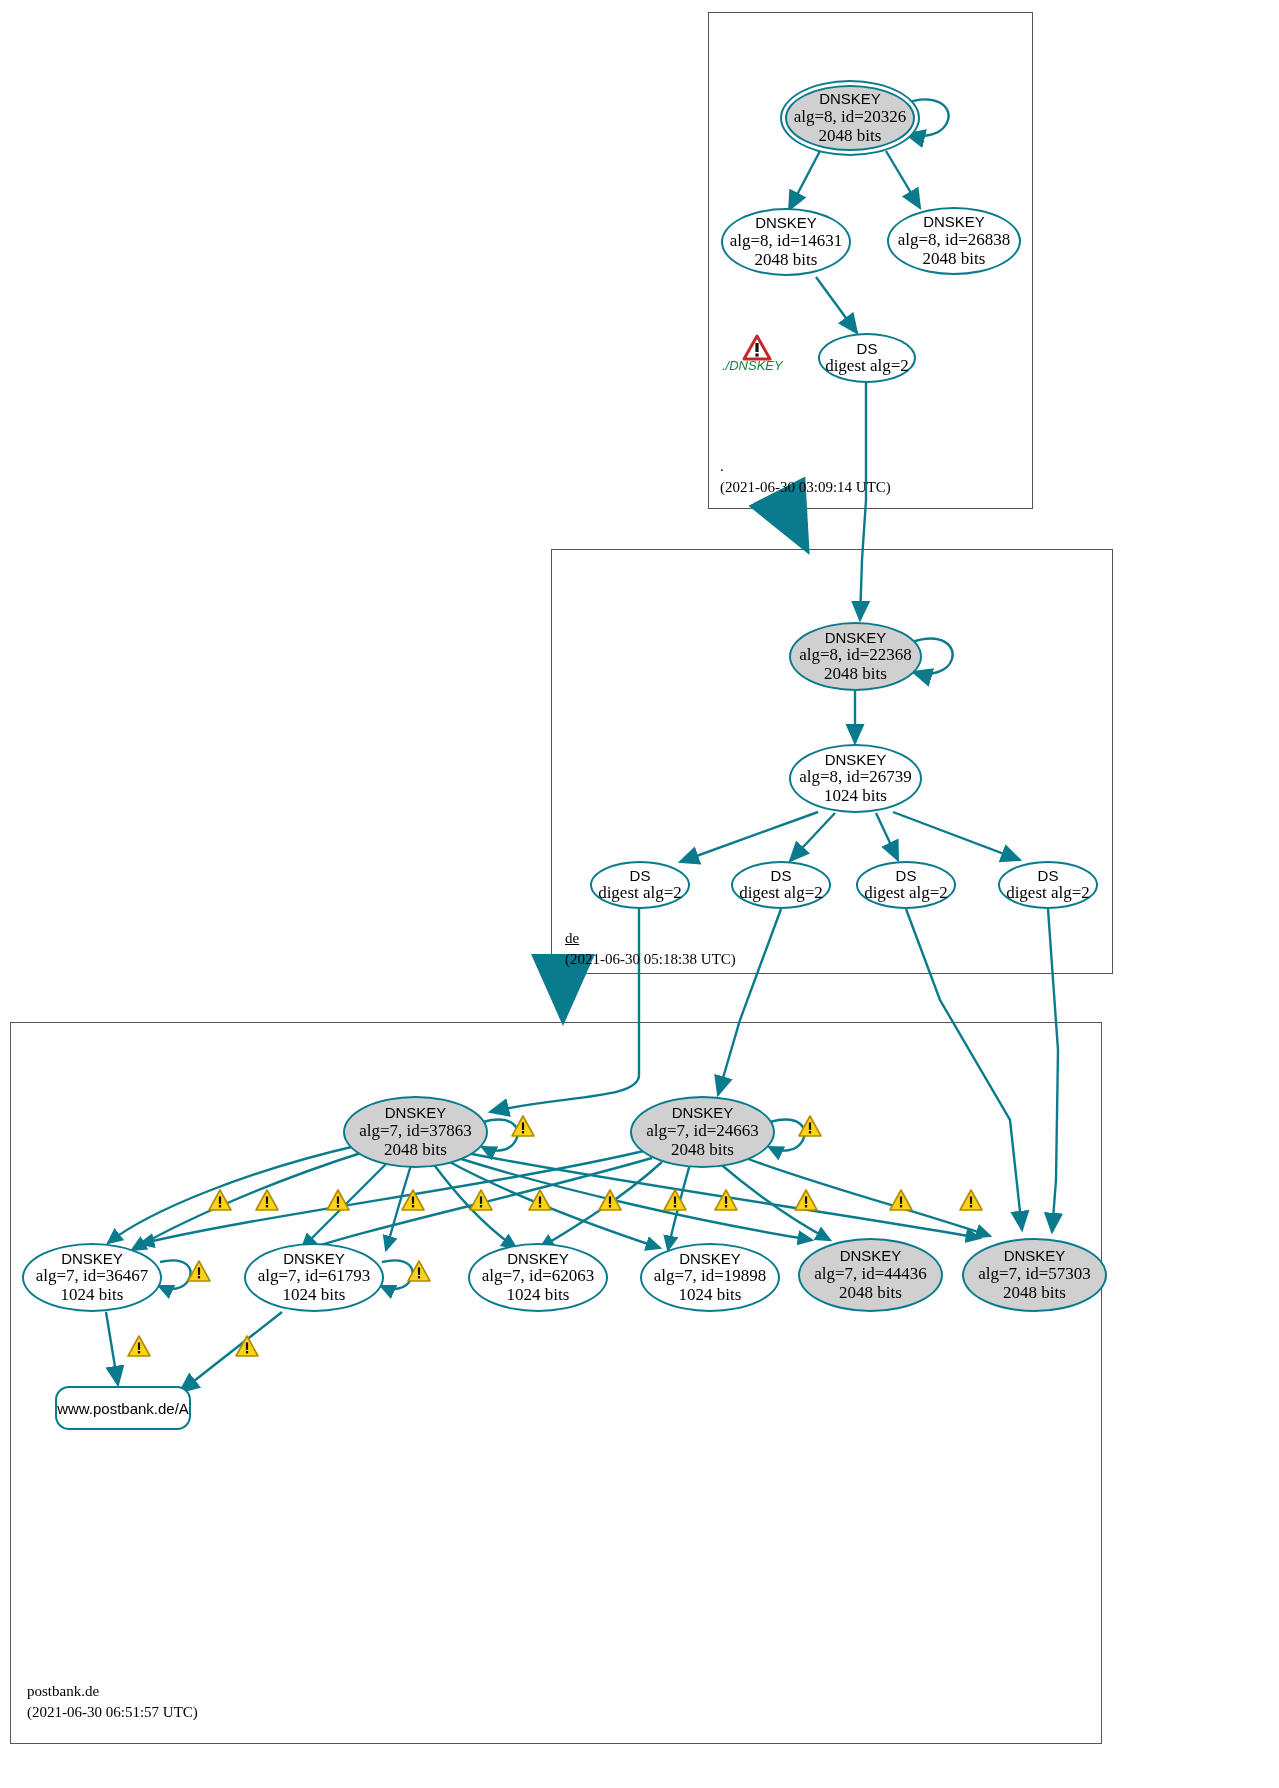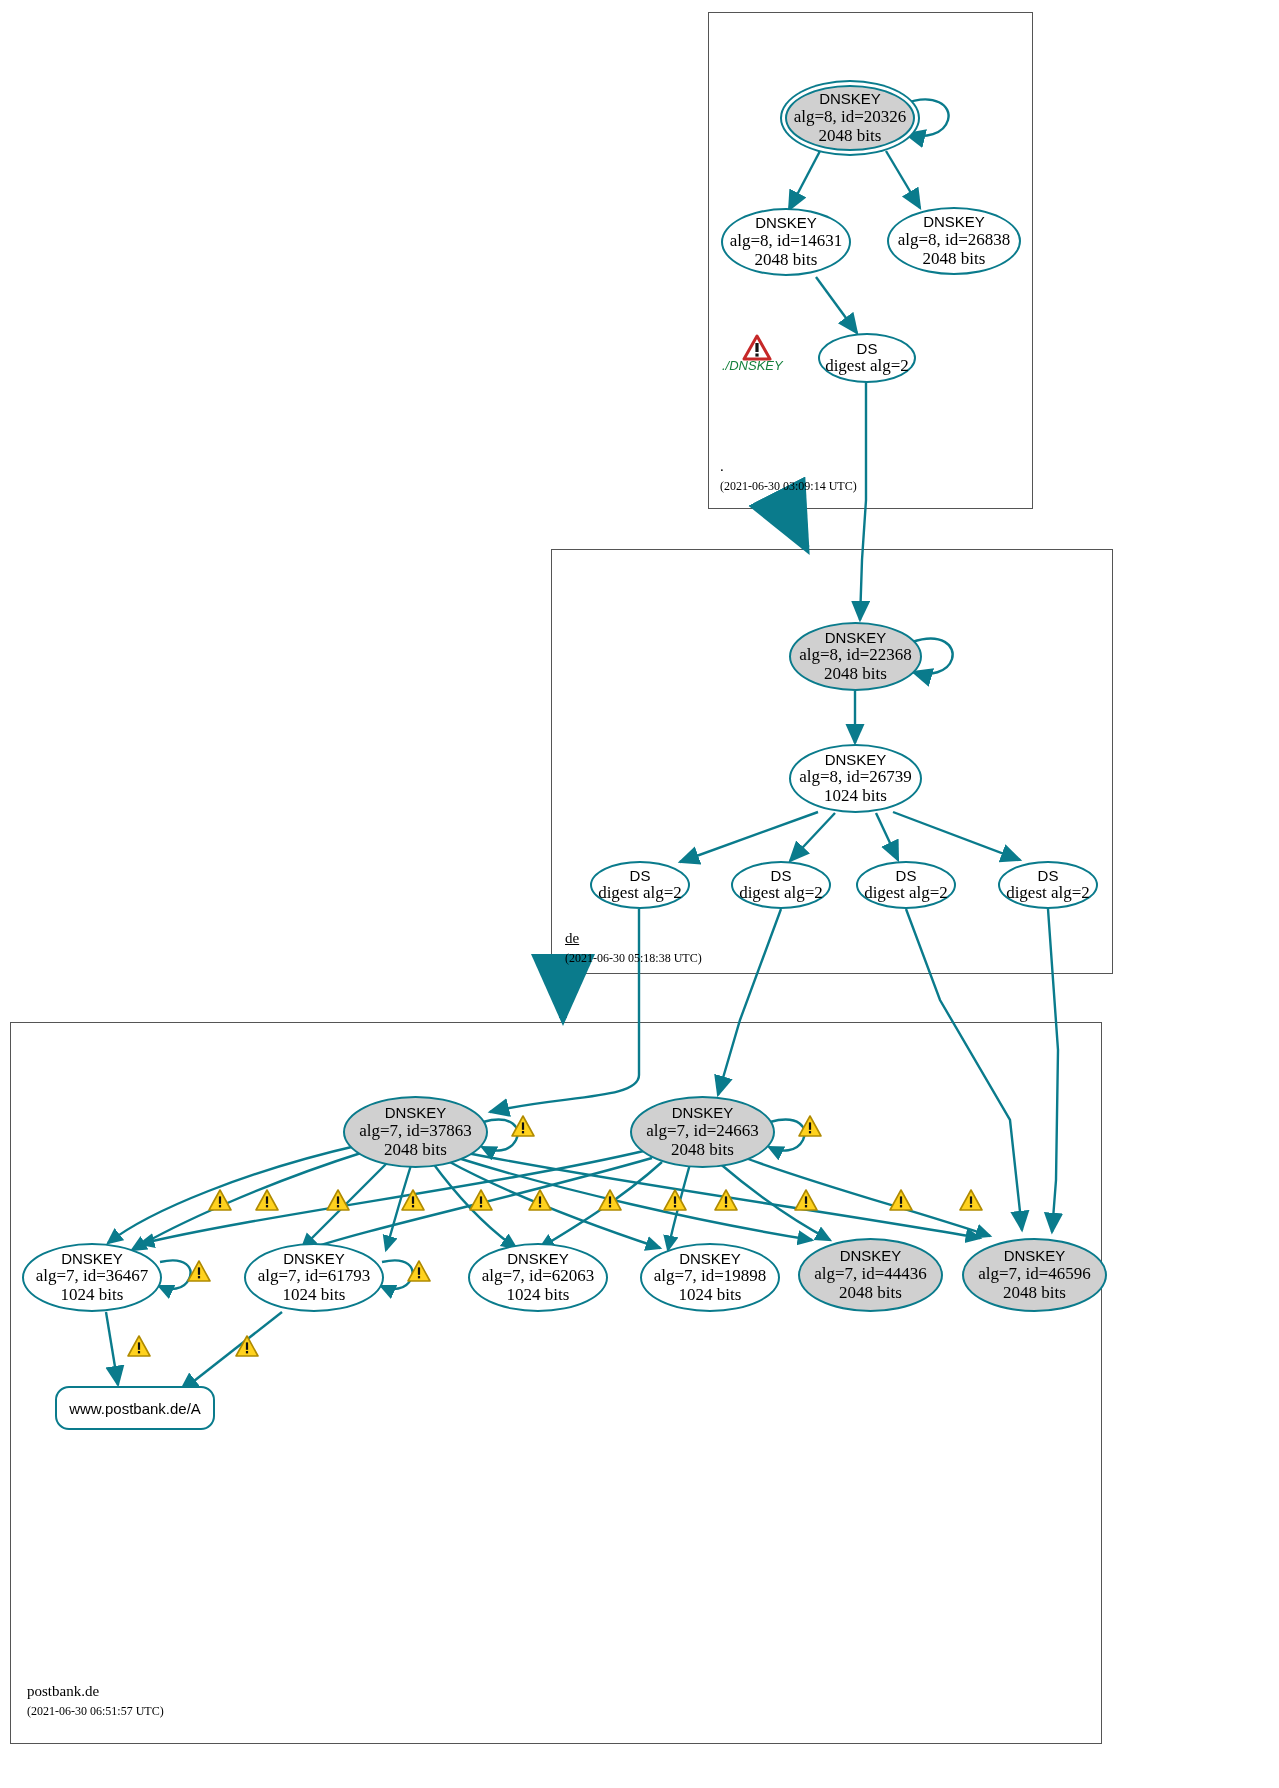--- a/index.html
+++ b/index.html
@@ -2,21 +2,21 @@
 <html><head>
 <meta charset="utf-8">
 <style>
   html,body{margin:0;padding:0;background:#ffffff;}
   body{width:1279px;height:1788px;position:relative;overflow:hidden;
        font-family:"Liberation Serif", serif;}
   #stage{position:absolute;left:0;top:0;width:1279px;height:1788px;padding-left:16px;}
   svg.layer{position:absolute;left:0;top:0;width:1279px;height:1788px;overflow:visible;}
   .zone-box{position:absolute;border:1px solid #555555;background:transparent;box-sizing:border-box;}
   .zone-label{position:absolute;font-family:"Liberation Serif", serif;font-size:15px;color:#000;white-space:nowrap;}
-  .zone-time{position:absolute;font-family:"Liberation Serif", serif;font-size:12px;color:#000;white-space:nowrap;}
+  .zone-time{position:absolute;font-family:"Liberation Serif", serif;font-size:15px;color:#000;white-space:nowrap;}
   .node{position:absolute;display:flex;flex-direction:column;align-items:center;justify-content:center;
         text-align:center;box-sizing:border-box;}
   .ell{border-radius:50%;border:2px solid #0a7b8c;background:#ffffff;}
   .ell.filled{background:#d0d0d0;}
   .ell.dbl{box-shadow:0 0 0 3px #ffffff, 0 0 0 5px #0a7b8c;}
   .n-title{font-family:"Liberation Sans", sans-serif;font-size:15px;color:#000;line-height:1.05;}
   .n-sub{font-family:"Liberation Serif", serif;font-size:17px;color:#000;line-height:1.12;}
   .rrnode{position:absolute;border:2px solid #0a7b8c;background:#fff;border-radius:14px;
           display:flex;align-items:center;justify-content:center;
           font-family:"Liberation Sans", sans-serif;font-size:15px;color:#000;box-sizing:border-box;}
@@ -206,25 +206,25 @@
   </div>
 
   <div class="node ell filled" style="left:798px;top:1238px;width:145px;height:74px;">
     <div class="n-title">DNSKEY</div>
     <div class="n-sub">alg=7, id=44436</div>
     <div class="n-sub">2048 bits</div>
   </div>
 
   <div class="node ell filled" style="left:962px;top:1238px;width:145px;height:74px;">
     <div class="n-title">DNSKEY</div>
-    <div class="n-sub">alg=7, id=46596</div>
-    <div class="n-sub">2048 bits</div>
-  </div>
-
-  <div class="rrnode" style="left:55px;top:1386px;width:160px;height:44px;">
+    <div class="n-sub">alg=7, id=57303</div>
+    <div class="n-sub">2048 bits</div>
+  </div>
+
+  <div class="rrnode" style="left:55px;top:1386px;width:136px;height:44px;">
     <span>www.postbank.de/A</span>
   </div>
 
   <div class="zone-label" style="left:27px;top:1683px;">postbank.de</div>
   <div class="zone-time" style="left:27px;top:1704px;">(2021-06-30 06:51:57 UTC)</div>
 
   <svg class="warn" style="left:510px;top:1114px;" viewBox="0 0 26 24">
       <path d="M13 2 L24 22 L2 22 Z" fill="#ffd21e" stroke="#b08a00" stroke-width="1.6" stroke-linejoin="round"></path>
       <rect x="11.9" y="8.4" width="2.2" height="7.4" fill="#111"></rect>
       <rect x="11.9" y="17" width="2.2" height="2.4" fill="#111"></rect>

